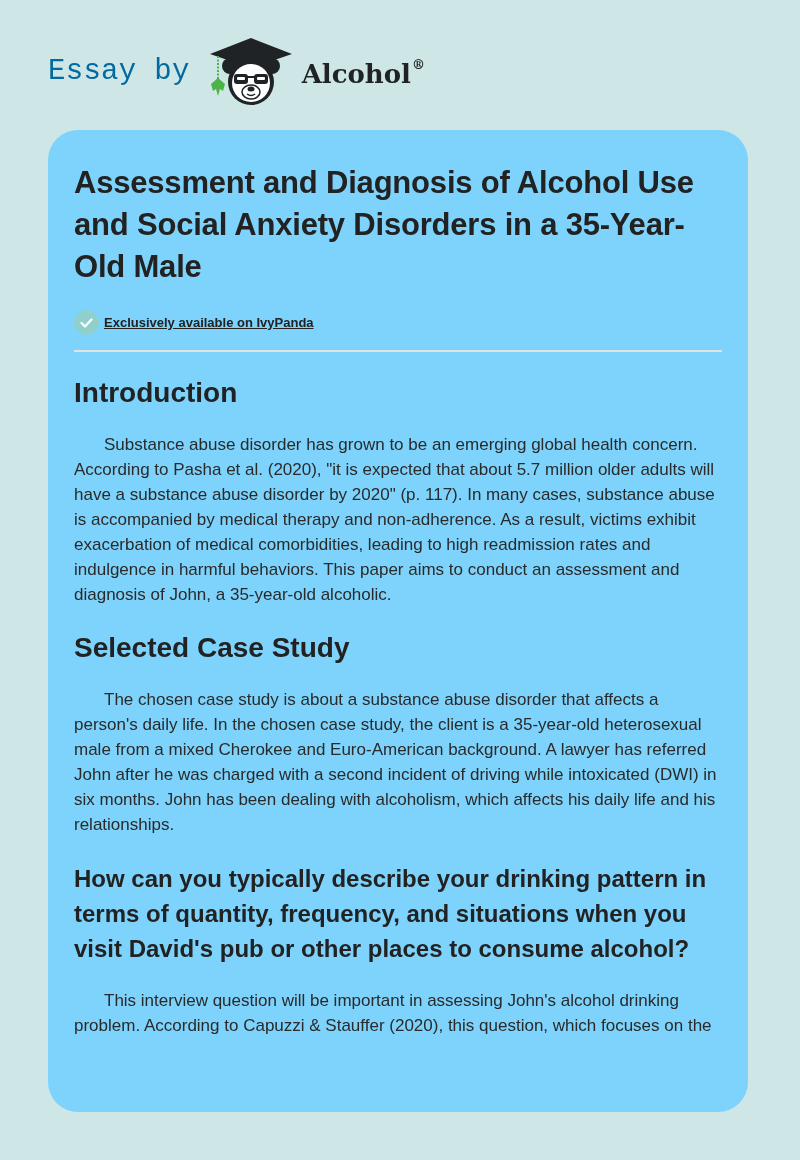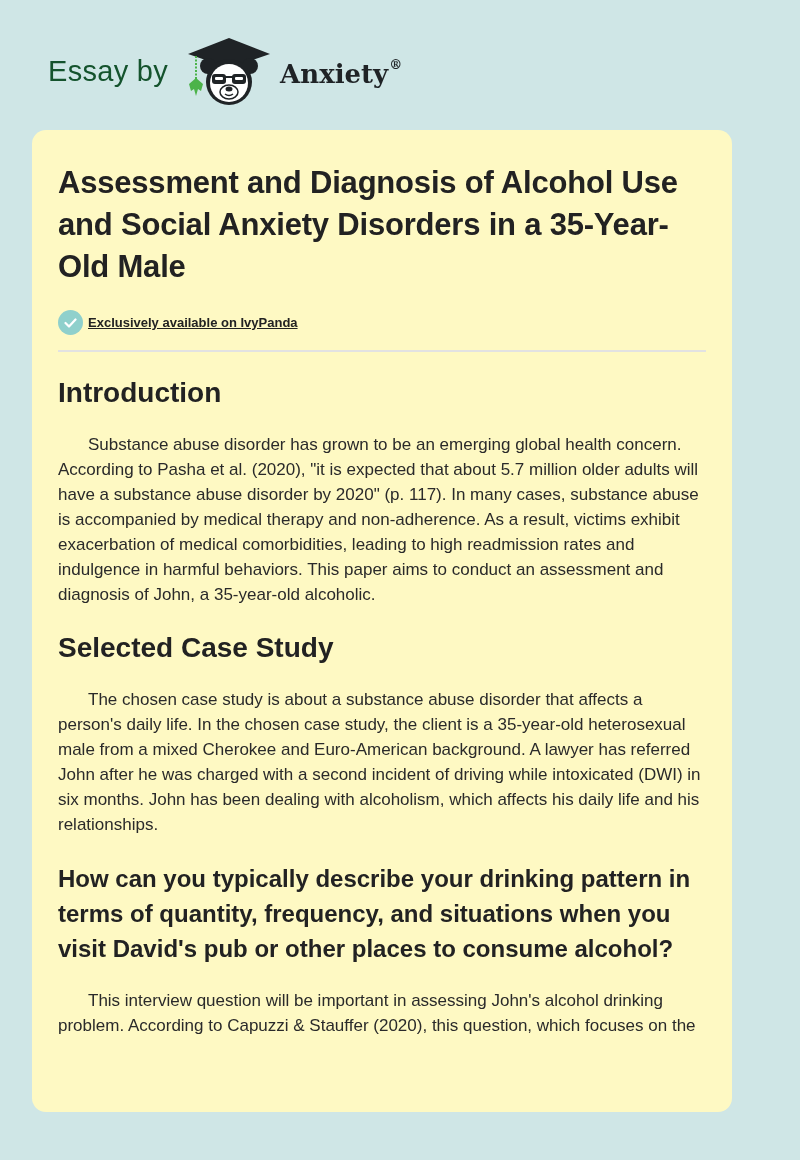--- a/index.html
+++ b/index.html
@@ -17,23 +17,23 @@
     }
     .header {
       position: absolute;
       left: 48px;
       top: 36px;
       height: 72px;
       display: flex;
       align-items: center;
     }
     .essay-by {
-      font-family: Liberation Sans, sans-serif;
+      font-family: Liberation Mono, monospace;
       font-size: 29px;
-      color: #14532d;
+      color: #0369a1;
       letter-spacing: 0.3px;
       margin-right: 18px;
       margin-top: -2px;
     }
     .logo-icon {
       width: 86px;
       height: 72px;
       margin-right: 8px;
     }
     .brand {
@@ -45,26 +45,26 @@
       margin-top: 4px;
     }
     .brand sup {
       font-size: 13px;
       position: relative;
       top: -4px;
       margin-left: 1px;
     }
     .card {
       position: absolute;
-      left: 32px;
+      left: 48px;
       top: 130px;
       width: 700px;
       height: 982px;
-      background: #fef9c3;
-      border-radius: 14px;
+      background: #7dd3fc;
+      border-radius: 30px;
       overflow: hidden;
     }
     .card-inner {
       padding: 32px 26px 0 26px;
     }
     h1.title {
       font-size: 31px;
       line-height: 42px;
       font-weight: bold;
       margin: 0;
@@ -144,21 +144,21 @@
       <rect x="46" y="38" width="14" height="10" rx="3" fill="#1f2326"></rect>
       <rect x="39" y="40" width="8" height="2" fill="#1f2326"></rect>
       <rect x="29" y="41" width="8" height="3" rx="1" fill="#ffffff"></rect>
       <rect x="49" y="41" width="8" height="3" rx="1" fill="#ffffff"></rect>
 
       <ellipse cx="43" cy="56" rx="9" ry="7" fill="#ffffff" stroke="#1f2326" stroke-width="1.5"></ellipse>
       <ellipse cx="43" cy="53" rx="3.5" ry="2.5" fill="#1f2326"></ellipse>
       <path d="M39,58 Q43,61 47,58" stroke="#1f2326" stroke-width="1.5" fill="none"></path>
     </svg>
   </span>
-  <span class="brand"><span>Anxiety</span><sup>®</sup></span>
+  <span class="brand"><span>Alcohol</span><sup>®</sup></span>
 </div>
 
 <div class="card">
   <div class="card-inner">
     <h1 class="title">Assessment and Diagnosis of Alcohol Use and Social Anxiety Disorders in a 35-Year-Old Male</h1>
 
     <div class="exclusive">
       <span class="check">
         <svg width="13" height="10" viewBox="0 0 13 10">
           <path d="M1.5,5 L5,8.5 L11.5,1.5" stroke="#ffffff" stroke-width="2.2" fill="none" stroke-linecap="round" stroke-linejoin="round"></path>

